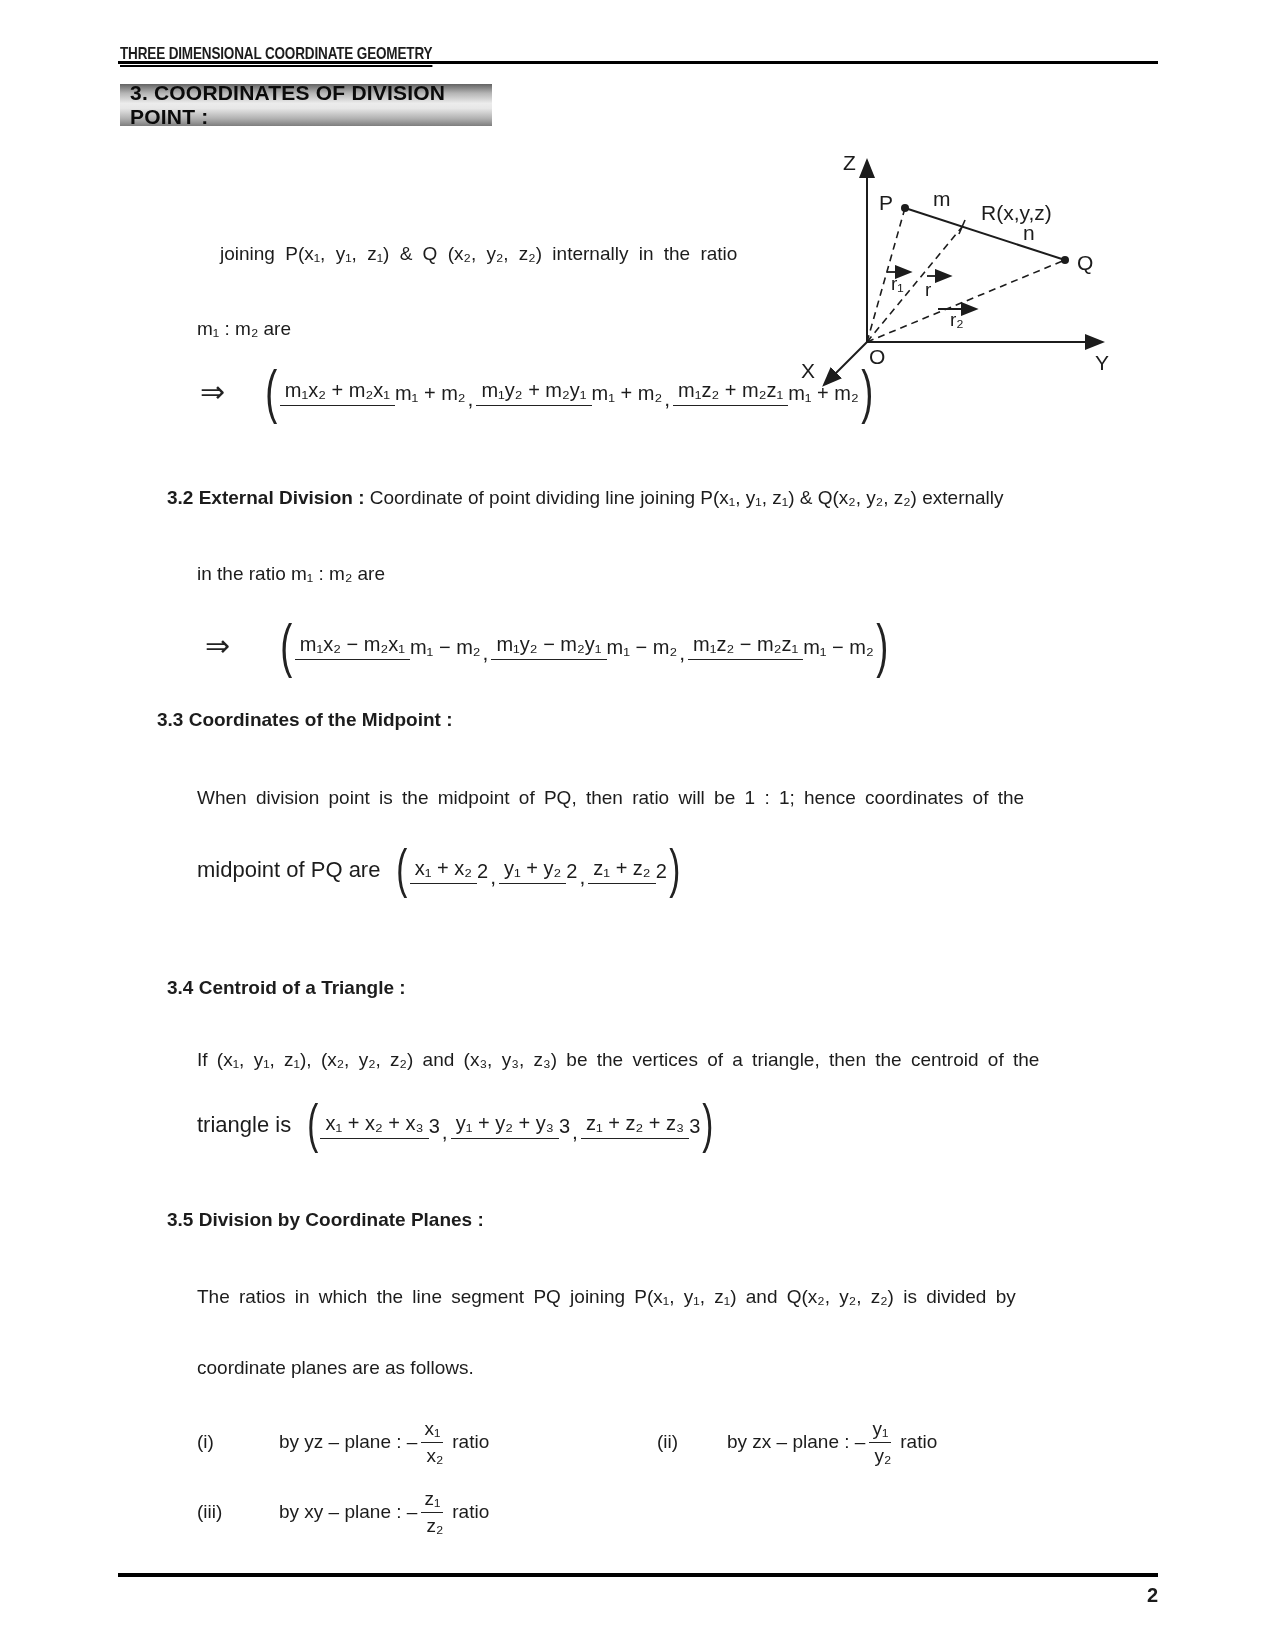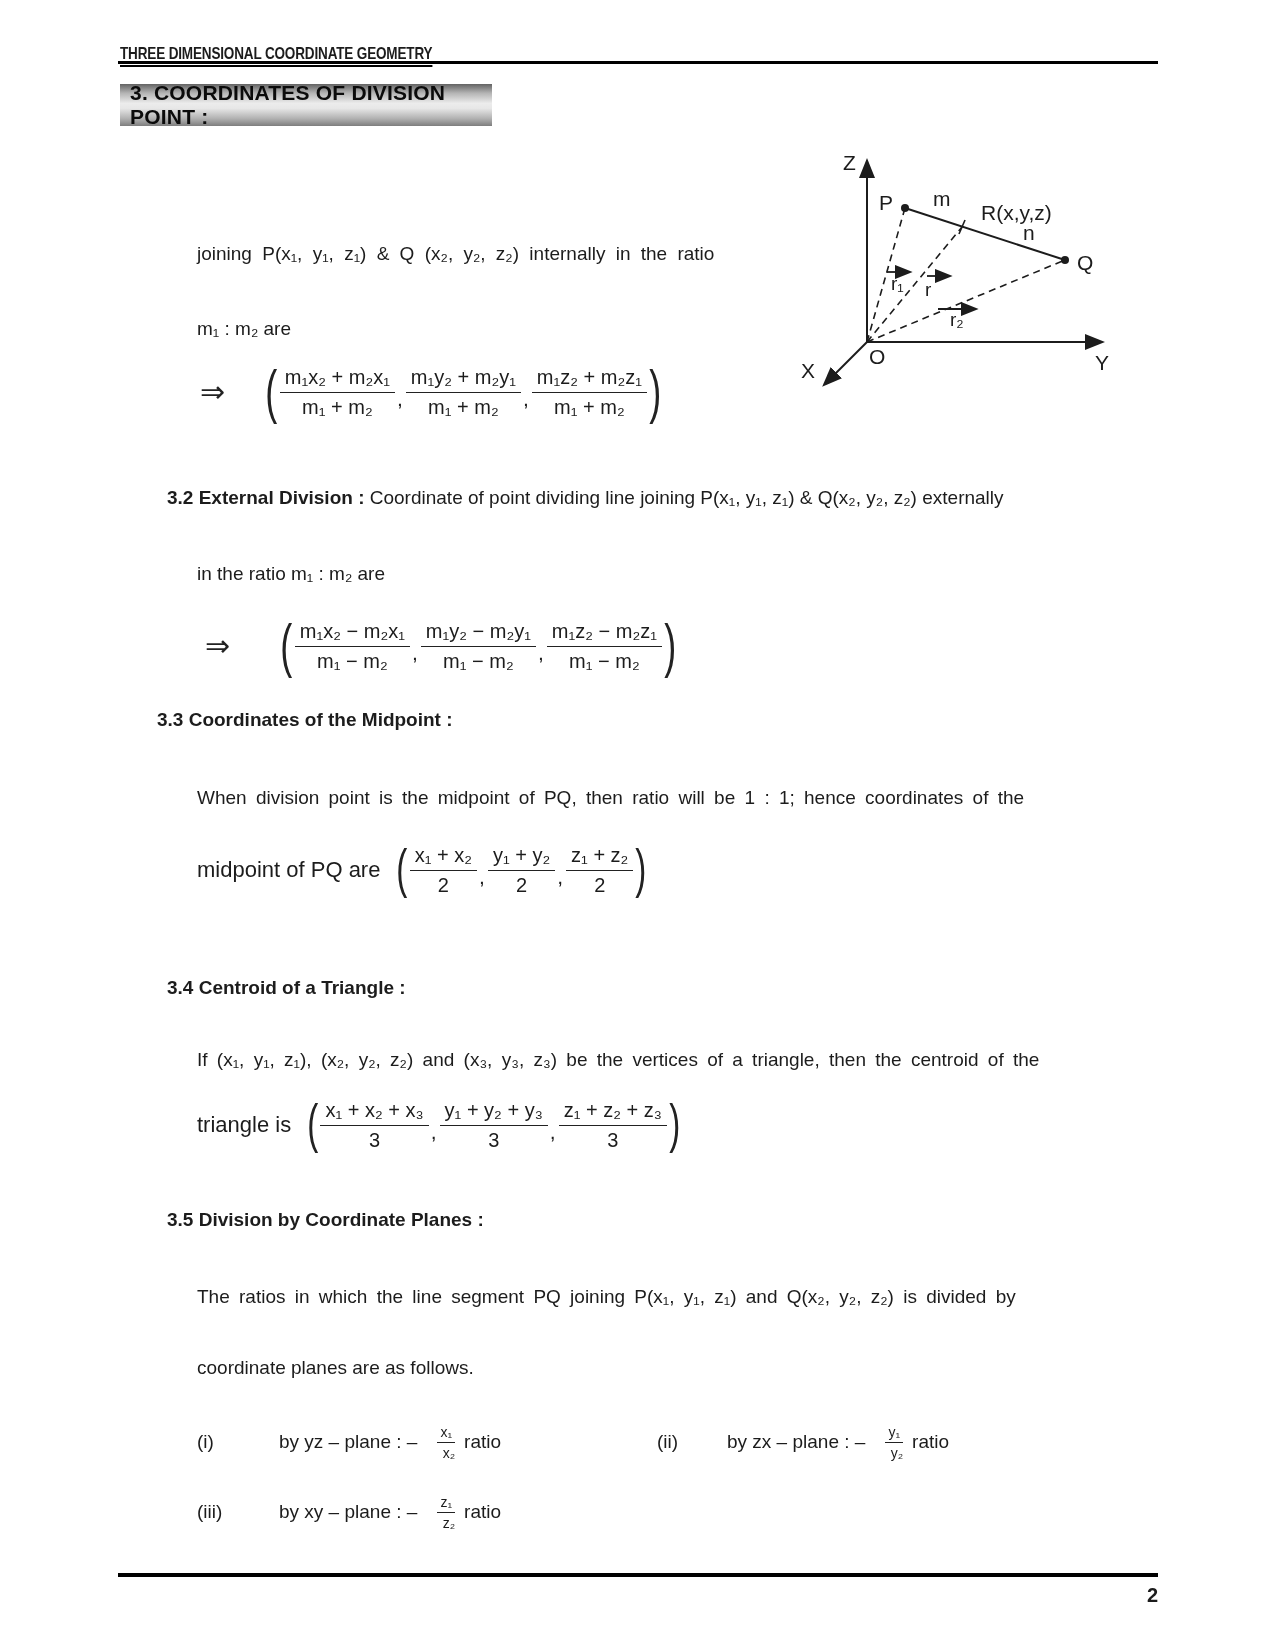--- a/index.html
+++ b/index.html
@@ -7,21 +7,21 @@
   .page {
     position:relative; width:1275px; height:1650px; background:#ffffff;
     font-family:"Liberation Sans","DejaVu Sans",sans-serif; color:#1c1c1c;
     overflow:hidden; margin:0 auto;
   }
   .abs { position:absolute; white-space:nowrap; }
   .body-text { font-size:19px; }
   .b { font-weight:bold; }
   .ws3 { word-spacing:3px; }
   .ws4 { word-spacing:4px; }
-  .ws5 { word-spacing:5px; }
+  .ws5 { word-spacing:5px;margin-left:23px; }
 
   
   .header-title {
     position:absolute; left:120px; top:44px; font-size:16.5px; font-weight:bold;
     letter-spacing:-0.2px; transform:scaleX(0.82); transform-origin:left top;
     border-bottom:2px solid #000; padding-bottom:2px; white-space:nowrap;
   }
   .header-rule { position:absolute; left:118px; top:61px; width:1040px; height:3px; background:#000; }
 
   
@@ -33,30 +33,30 @@
   .banner span { font-size:21px; font-weight:bold; letter-spacing:0.2px; color:#0b0b0b; }
 
   
   .formula { position:absolute; display:flex; align-items:center; }
   .implies { font-size:30px; line-height:1; color:#222; }
   .bigparen {
     display:inline-block; font-size:50px; font-weight:400; line-height:0.9;
     transform:scale(0.72,1.2); color:#222;
   }
   .bigparen.mid { font-size:46px; transform:scale(0.72,1.15); }
-  .frac { display:inline-flex; flex-direction:column; text-align:center; font-size:20px; }
+  .frac { display:inline-flex; flex-direction:row; text-align:center; font-size:20px; }
   .frac .num { border-bottom:1.7px solid #222; padding:0 5px 3px 5px; }
   .frac .den { padding-top:3px; }
   .fcomma { align-self:center; font-size:21px; margin:14px 3px 0 2px; }
   .prefix-text { font-size:22px; margin-right:14px; }
 
   
   .plane-row { position:absolute; display:flex; align-items:center; height:58px; font-size:19px; }
   .plane-label { display:inline-block; }
-  .sfrac { display:inline-flex; flex-direction:column; text-align:center; font-size:14px; margin-left:20px; }
+  .sfrac { display:inline-flex; flex-direction:column; text-align:center; font-size:19px; margin-left:4px; }
   .sfrac .num { border-bottom:1.6px solid #222; padding:0 3px 2px 3px; }
   .sfrac .den { padding-top:2px;text-align:right; }
   .ratio-word { margin-left:9px; }
 
   
   .figure { position:absolute; left:755px; top:128px; width:360px; height:272px; }
   .figure text { font-family:"Liberation Sans","DejaVu Sans",sans-serif; font-size:21px; fill:#1c1c1c; }
   .figure text.small { font-size:19px; }
 
   .bottom-rule { position:absolute; left:118px; top:1573px; width:1040px; height:4px; background:#000; }

